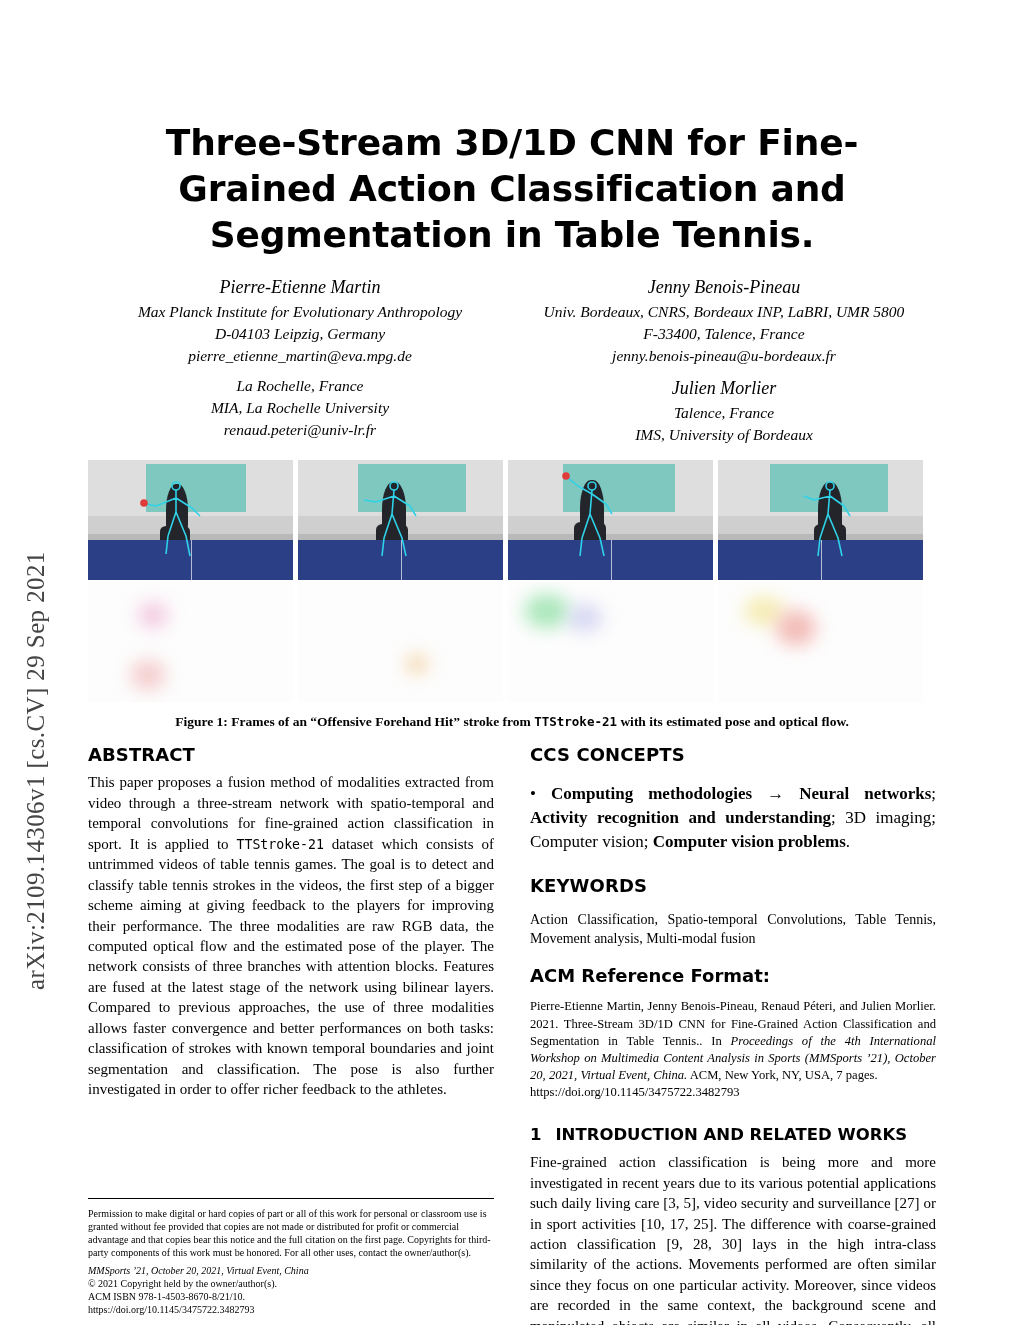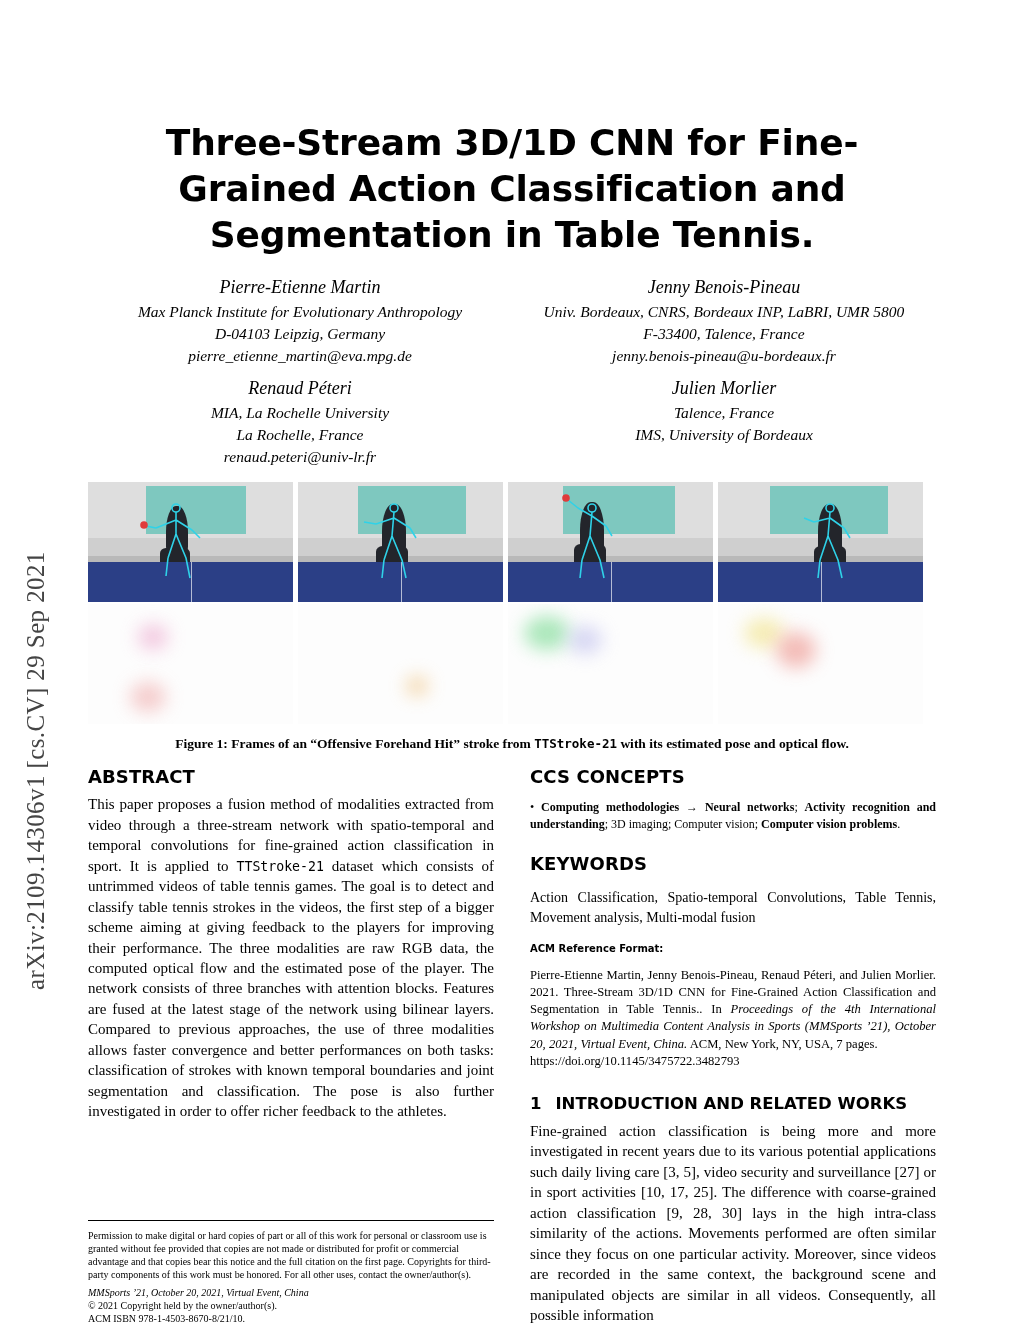--- a/index.html
+++ b/index.html
@@ -176,34 +176,34 @@
     line-height: 1.365;
     margin: 4px 0 0 0;
     text-align: justify;
     hyphens: auto;
   }
   .mono-inline {
     font-family: "DejaVu Sans Mono", monospace;
     font-size: 13.2px;
   }
   .ccs {
-    font-size: 12px;
+    font-size: 17px;
     line-height: 1.42;
     text-align: justify;
   }
   .ccs b { font-weight: bold; }
   .keywords {
     font-size: 14px;
     line-height: 1.4;
     text-align: justify;
   }
   .refhead {
     font-family: "DejaVu Sans", sans-serif;
     font-weight: bold;
-    font-size: 10px;
+    font-size: 18px;
     margin: 16px 0 3px 0;
   }
   .refbody {
     font-size: 12.6px;
     line-height: 1.36;
     text-align: justify;
   }
   .refbody i { font-style: italic; }
 
   .numsec {
@@ -248,23 +248,22 @@
     <div class="author-block">
       <div class="author-name">Jenny Benois-Pineau</div>
       <div>Univ. Bordeaux, CNRS, Bordeaux INP, LaBRI, UMR 5800</div>
       <div>F-33400, Talence, France</div>
       <div>jenny.benois-pineau@u-bordeaux.fr</div>
     </div>
   </div>
 
   <div class="authors author-row-2">
     <div class="author-block">
-      <div class="author-name">Renaud Péteri</div>
+      <div>La Rochelle, France</div>
       <div>MIA, La Rochelle University</div>
-      <div>La Rochelle, France</div>
       <div>renaud.peteri@univ-lr.fr</div>
     </div>
     <div class="author-block">
       <div class="author-name">Julien Morlier</div>
       <div>Talence, France</div>
       <div>IMS, University of Bordeaux</div>
     </div>
   </div>
 
   <div class="figure">

